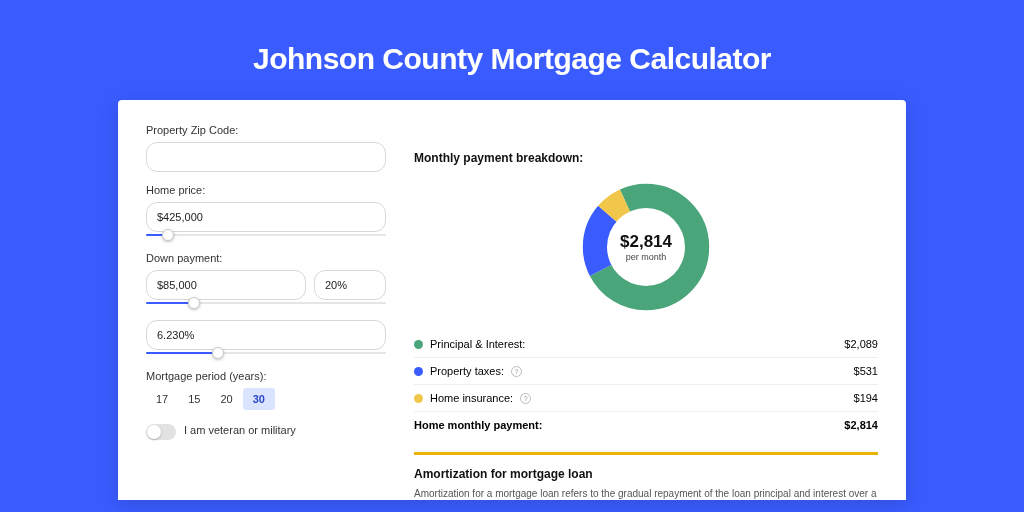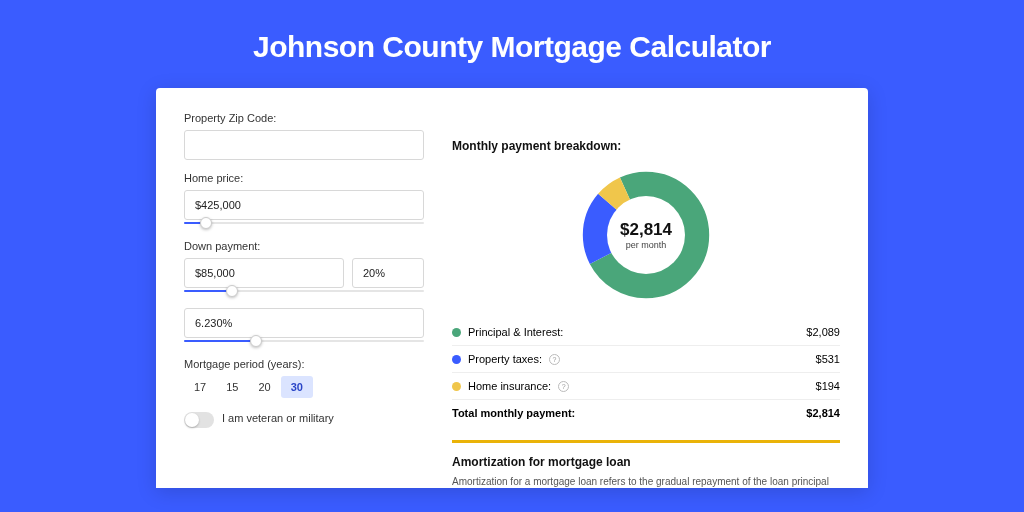--- a/index.html
+++ b/index.html
@@ -1,24 +1,24 @@
 <!DOCTYPE html>
 <html><head>
 <meta charset="utf-8">
 <style>
   * { box-sizing: border-box; margin: 0; padding: 0; }
   html, body { width: 1024px; height: 512px; overflow: hidden; font-family: -apple-system, BlinkMacSystemFont, "Segoe UI", Arial, sans-serif; }
   body { background: #3a5cff; }
-  .page-title { color: #fff; font-size: 30px; font-weight: 700; text-align: center; padding: 30px 0 24px; letter-spacing: -0.5px; }
-  .card { background: #fff; width: 712px; margin: 0 auto; border-radius: 4px 4px 0 0; padding: 24px 28px 0; display: flex; gap: 28px; box-shadow: 0 4px 20px rgba(0,0,0,0.15); height: 400px; overflow: hidden; }
+  .page-title { color: #fff; font-size: 30px; font-weight: 700; text-align: center; padding: 42px 0 24px; letter-spacing: -0.5px; }
+  .card { background: #fff; width: 788px; margin: 0 auto; border-radius: 4px 4px 0 0; padding: 24px 28px 0; display: flex; gap: 28px; box-shadow: 0 4px 20px rgba(0,0,0,0.15); height: 400px; overflow: hidden; }
   .left { width: 240px; flex-shrink: 0; }
   .right { flex: 1; margin-top: 27px; }
   .label { font-size: 11px; color: #333; margin-bottom: 6px; display: block; }
   .field { margin-bottom: 12px; position: relative; }
-  .input, .sm-input { width: 100%; height: 30px; border: 1px solid #d8d8d8; border-radius: 3px; padding: 0 10px; font-size: 11px; color: #222; background: #fff; }
+  .input, .sm-input { width: 100%; height: 30px; border: 1px solid #d8d8d8; border-radius: 11px; padding: 0 10px; font-size: 11px; color: #222; background: #fff; }
   .row2 { display: flex; gap: 8px; }
   .row2 .input { flex: 1; }
   .row2 .sm-input { width: 72px; }
   .slider-bar { position: relative; height: 10px; margin-top: -2px; }
   .slider-line { position: absolute; top: 4px; left: 0; right: 0; height: 2px; background: #e5e5e5; border-radius: 2px; }
   .slider-fill { position: absolute; top: 4px; left: 0; height: 2px; background: #3a5cff; border-radius: 2px; }
   .slider-thumb { position: absolute; top: -1px; width: 12px; height: 12px; background: #fff; border: 1px solid #ccc; border-radius: 50%; box-shadow: 0 1px 3px rgba(0,0,0,0.25); transform: translateX(-50%); }
   .period-row { display: flex; gap: 0; }
   .period-btn { font-size: 11px; color: #333; padding: 5px 10px; border: none; background: transparent; border-radius: 3px; cursor: pointer; }
   .period-btn.active { background: #dbe4ff; color: #2a45c7; font-weight: 600; }
@@ -145,21 +145,21 @@
             <span class="dot" style="background: rgb(240, 198, 75);"></span>
             <span>Home insurance:</span>
             <span class="info-icon">?</span>
           </div>
           <span>$194</span>
         </div>
       </div>
 
     <div class="legend-row total">
       <div class="legend-left">
-          <span>Total monthly payment:</span>
+          <span>Home monthly payment:</span>
         </div>
       <span>$2,814</span>
     </div>
 
     <div class="amort">
       <div class="amort-title">Amortization for mortgage loan</div>
       <div class="amort-body">Amortization for a mortgage loan refers to the gradual repayment of the loan principal and interest over a specified</div>
     </div>
   </div>
 

